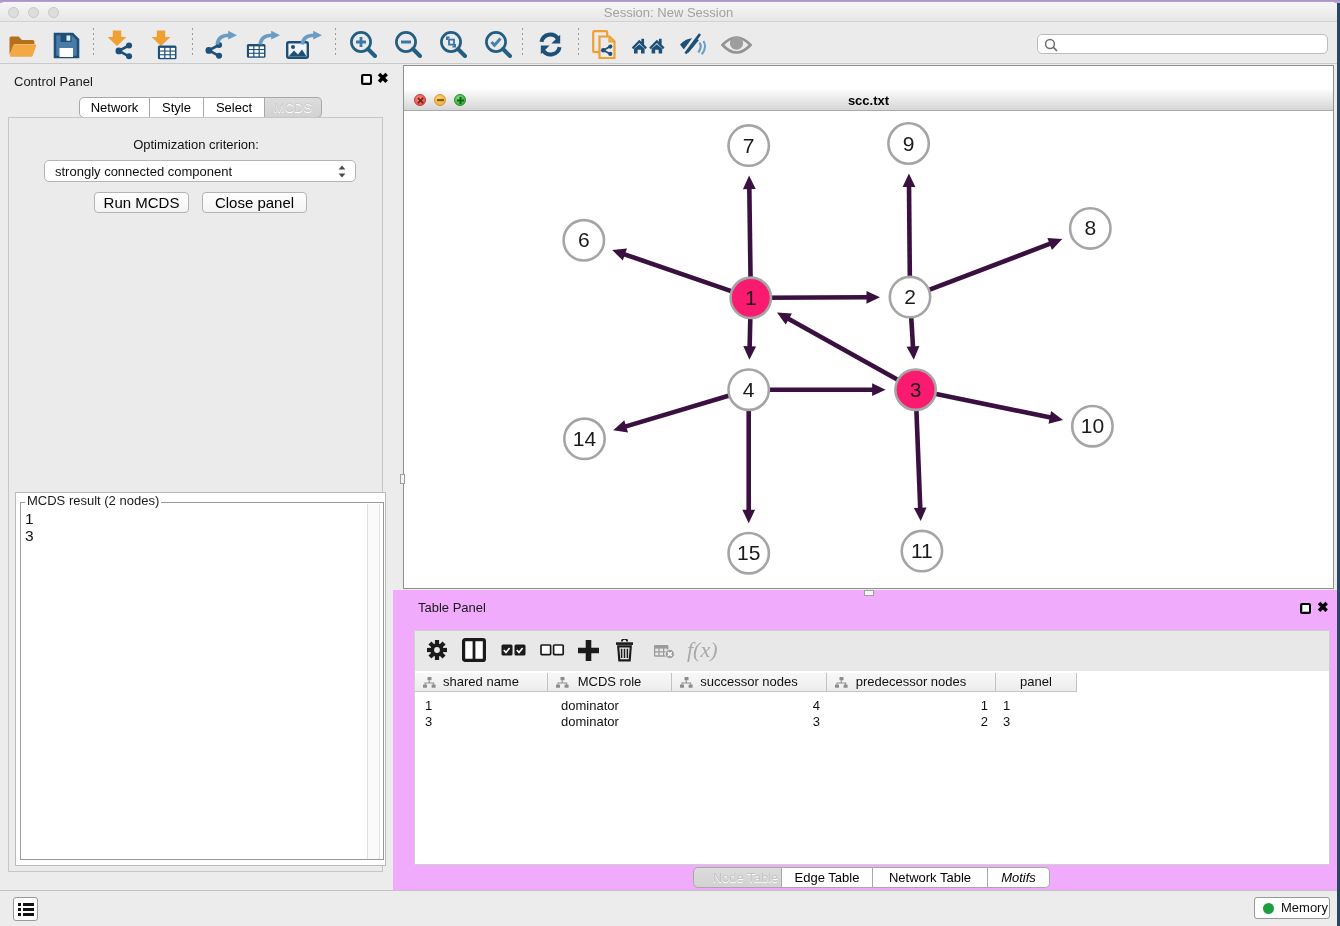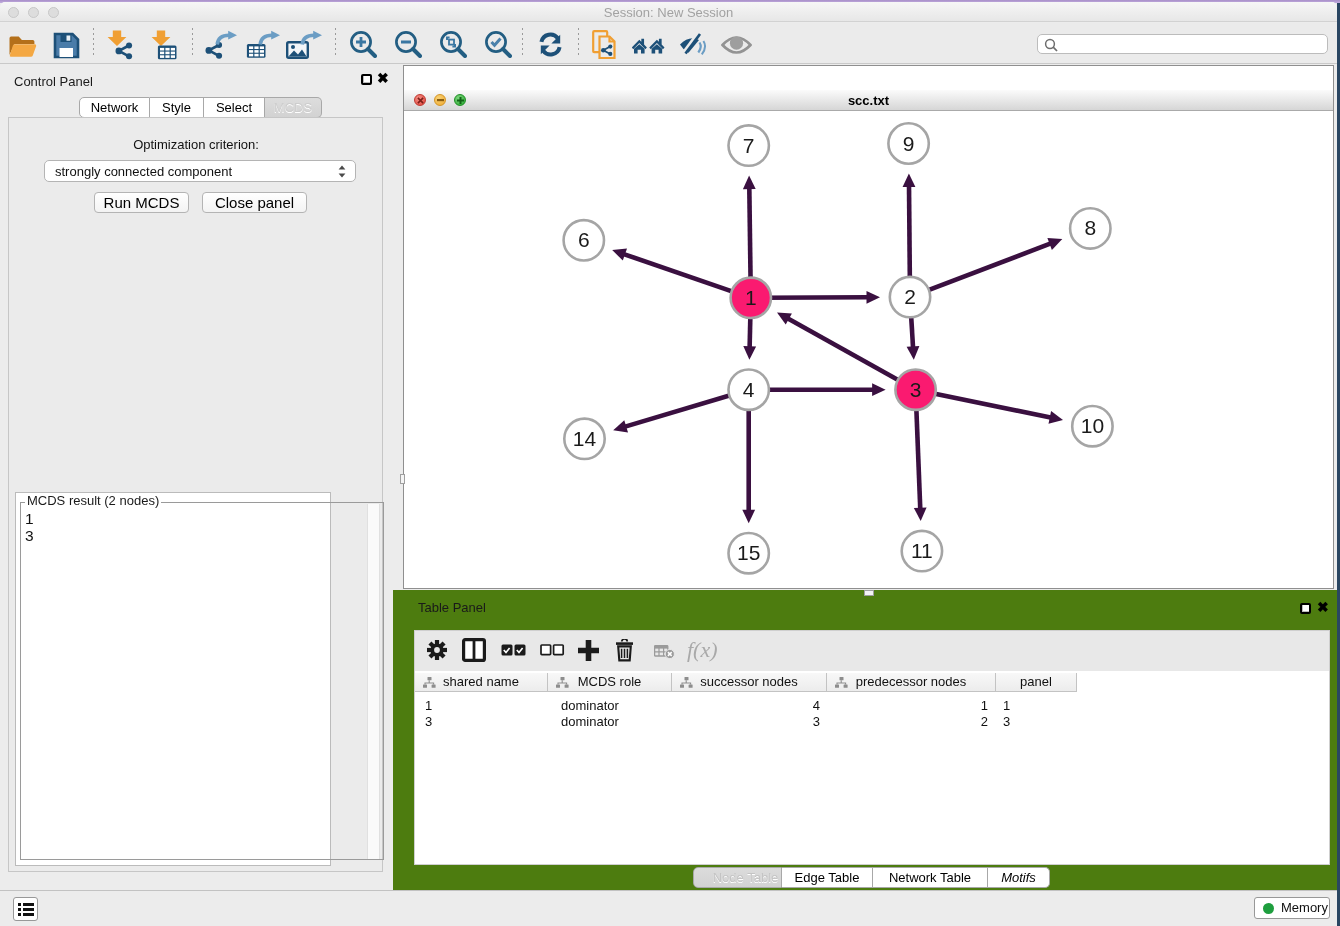--- a/index.html
+++ b/index.html
@@ -18,33 +18,33 @@
 #cpanel{left:0;top:62px;width:392px;height:829px;background:#ececec;}
 #cpanel-title{left:14px;top:10px;font-size:13px;color:#1a1a1a;}
 .floatico{width:11px;height:11px;border:2px solid #000;border-radius:2px;background:#fff;box-shadow:inset 1px -1px 0 #bbb;}
 .xico{font-size:14px;font-weight:bold;color:#000;line-height:11px;}
 .seg{position:absolute;top:0;height:21px;background:#fff;border:1px solid #a8a8a8;font-size:13px;text-align:center;line-height:19px;color:#000;}
 .segsel{background:linear-gradient(#dddddd,#d2d2d2);color:#cdcdcd;text-shadow:0 1px 0 #fff;}
 #cpcontent{left:8px;top:53px;width:375px;height:755px;background:#ebebeb;border:1px solid #c6c6c6;}
 #optlabel{left:0;top:73px;width:392px;text-align:center;font-size:13px;}
 #mcds-select{left:44px;top:96px;width:312px;height:22px;background:#fff;border:1px solid #b4b4b4;border-radius:5px;font-size:13px;line-height:21px;padding-left:10px;}
 .btn{position:absolute;height:21px;background:linear-gradient(#ffffff,#f3f3f3);border:1px solid #b4b4b4;border-radius:4px;font-size:15px;text-align:center;line-height:19px;color:#000;}
-#resultbox{left:15px;top:428px;width:316px;height:374px;background:#fff;border:1px solid #bbb;}
+#resultbox{left:15px;top:428px;width:371px;height:374px;background:#fff;border:1px solid #bbb;}
 #fieldset{left:4px;top:9px;width:364px;height:358px;border:1px solid #9a9a9a;}
 #fslabel{left:4px;top:-10px;background:#fff;padding:0 2px;font-size:13px;color:#1a1a1a;}
 #fstext{left:4px;top:8px;font-size:15.5px;line-height:16.8px;color:#111;}
 #fsscroll{right:3px;top:1px;width:13px;height:355px;background:#fafafa;border-left:1px solid #e0e0e0;border-right:1px solid #e0e0e0;}
 
 #netwin{left:403px;top:63px;width:931px;height:524px;border:1px solid #8f8f8f;background:#fff;}
 #nettitle{left:0;top:0;width:929px;height:21px;background:linear-gradient(#fbfbfb,#d6d6d6);border-bottom:1px solid #aaa;margin-top:24px;}
 .mtl{top:4px;width:12px;height:12px;border-radius:50%;}
 #netname{top:3px;left:0;width:929px;text-align:center;font-size:13px;font-weight:bold;color:#000;}
 #netcanvas{left:4px;top:21px;}
 
-#tpanel{left:393px;top:588px;width:944px;height:303px;background:#4d7c0f;}
+#tpanel{left:393px;top:588px;width:944px;height:303px;background:#f0abfc;}
 #tp-title{left:25px;top:10px;font-size:13px;color:#1a1a1a;}
 #tpinner{left:21px;top:40px;width:916px;height:235px;background:#fff;border:1px solid #cfcfcf;}
 #tptoolbar{left:0;top:0;width:914px;height:40px;background:#e8e8e8;}
 #thead{left:0;top:42px;width:914px;height:19px;background:#fff;}
 .hcell{position:absolute;top:0;height:19px;background:linear-gradient(#f8f8f8,#ececec);border-right:1px solid #c3c3c3;border-bottom:1px solid #c3c3c3;font-size:13px;text-align:center;line-height:18px;color:#111;}
 .hico{position:absolute;top:4px;}
 .cell{position:absolute;font-size:13px;line-height:16px;}
 
 .btab{position:absolute;top:0;height:21px;background:#fff;border:1px solid #a8a8a8;font-size:13px;text-align:center;line-height:19px;color:#000;}
 .btab.segsel{background:linear-gradient(#dcdcdc,#d2d2d2);color:#c4c4c4;text-shadow:0 1px 0 #fff;padding-left:16px;}

